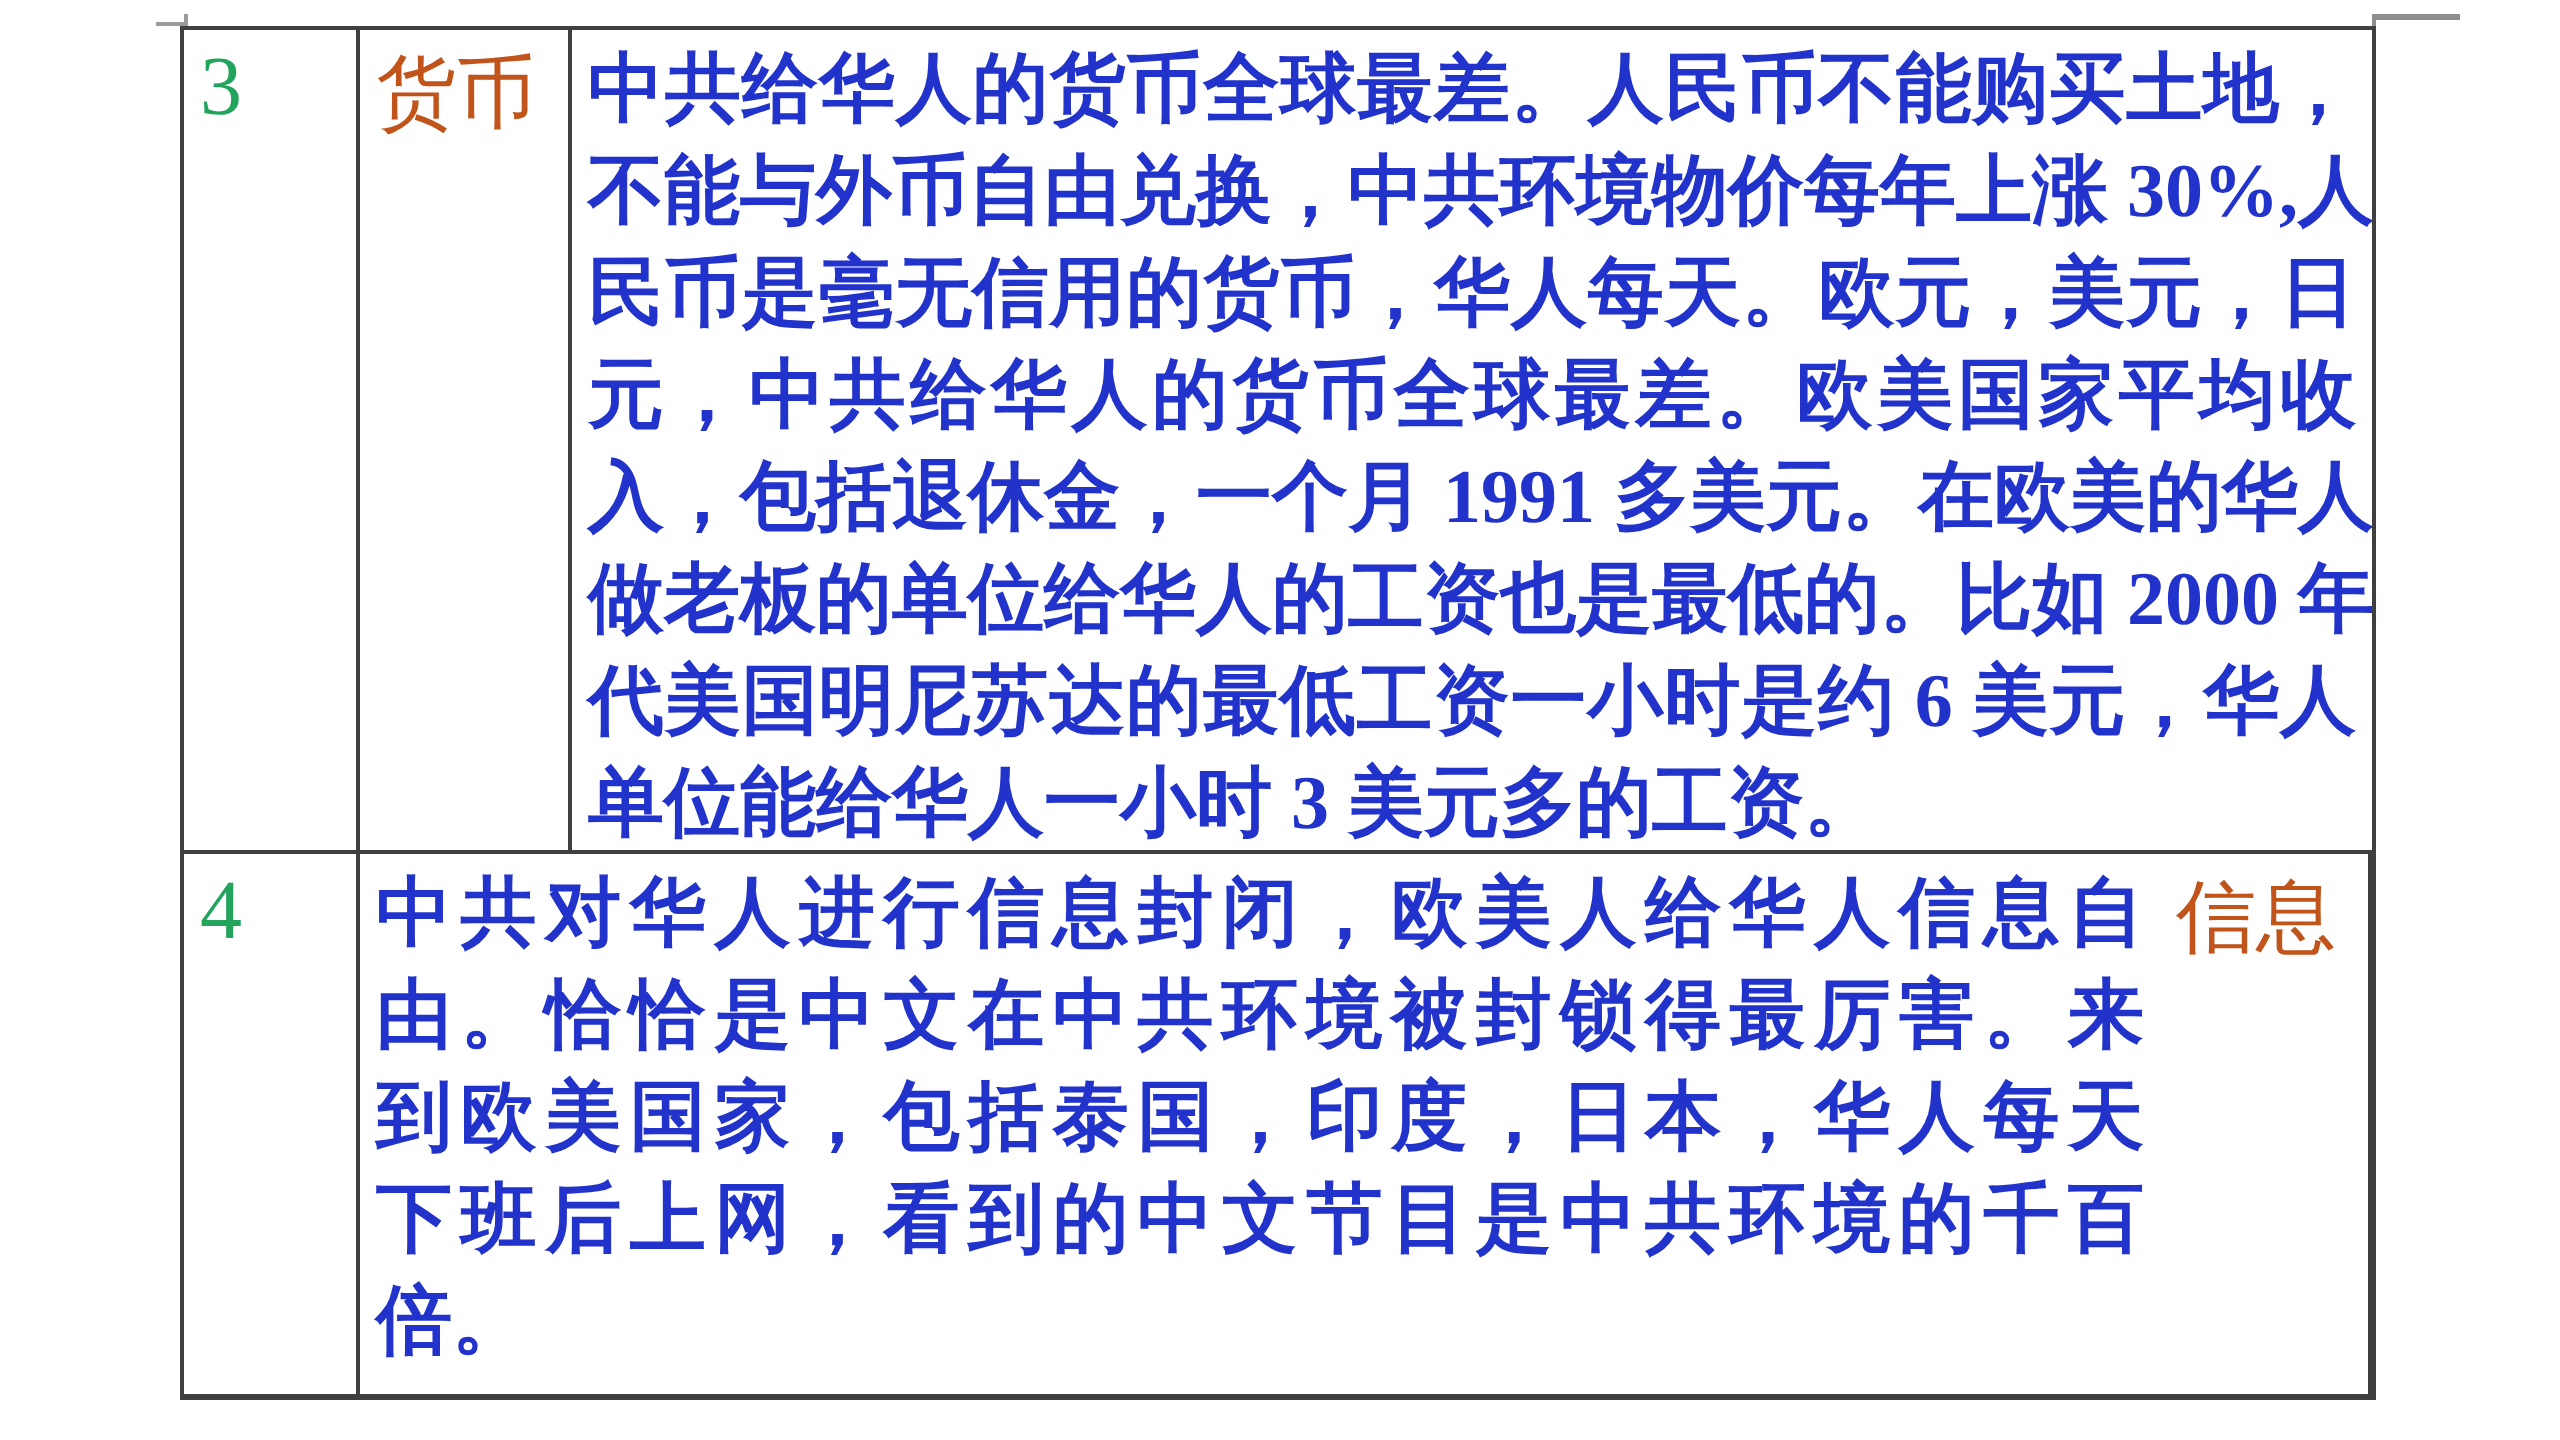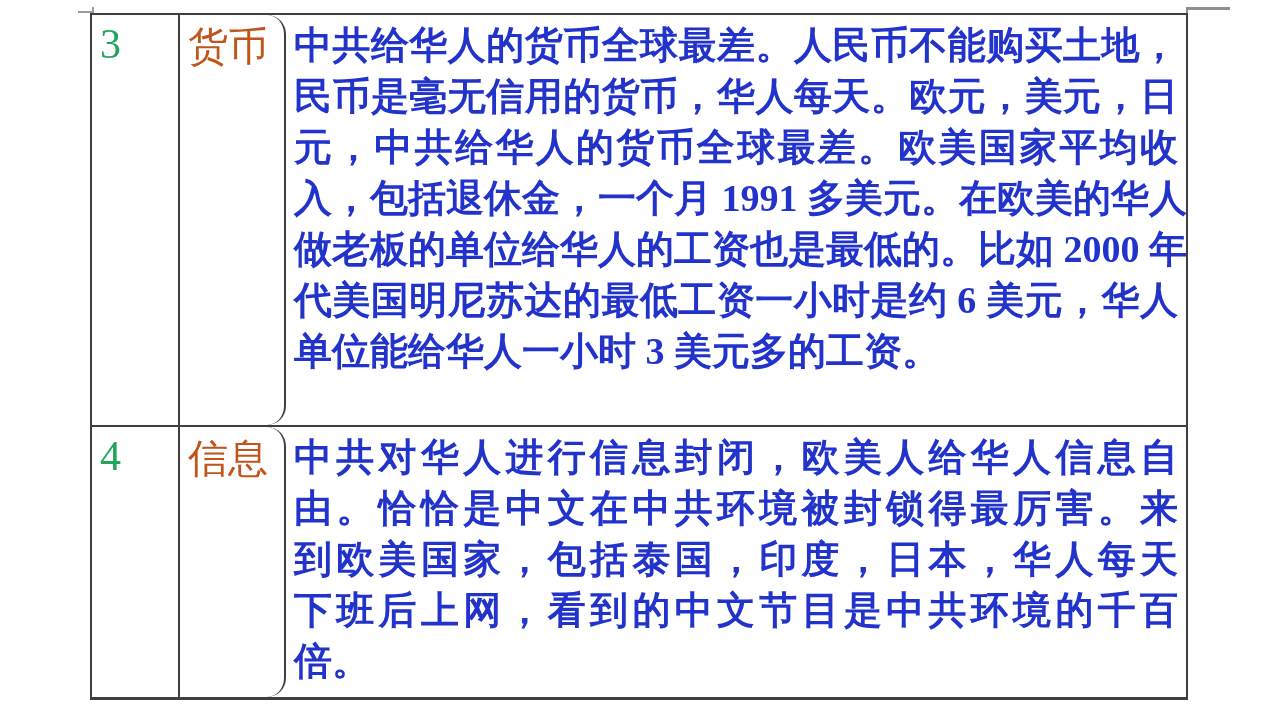--- a/index.html
+++ b/index.html
@@ -50,21 +50,20 @@
     line-height: 46px;
     padding: 6px 0 0 8px;
   }
   .cell.label {
     width: 106px;
     border-right: 2px solid var(--border, #3f3f3f);
     color: var(--orange, #c0541a);
     font-size: 40px;
     line-height: 46px;
     padding: 9px 0 0 8px;
-    border-radius: 19px;
   }
   .cell.body {
     flex: 1;
     color: var(--blue, #2233cc);
     font-size: 38px;
     line-height: 51px;
     padding: 5px 8px 0 8px;
   }
   .line {
     text-align: justify;
@@ -82,34 +81,35 @@
 
 <div class="canvas">
   <div class="mark mark-left"></div>
   <div class="mark mark-right"></div>
   <div class="table" id="content-table">
   <div class="row row-0">
     <div class="cell num">3</div>
     <div class="cell label">货币</div>
     <div class="cell body">
           <div class="line">中共给华人的货币全球最差。人民币不能购买土地，</div>
+          <div class="line">不能与外币自由兑换，中共环境物价每年上涨 30%,人</div>
           <div class="line">民币是毫无信用的货币，华人每天。欧元，美元，日</div>
           <div class="line">元，中共给华人的货币全球最差。欧美国家平均收</div>
           <div class="line">入，包括退休金，一个月 1991 多美元。在欧美的华人</div>
           <div class="line">做老板的单位给华人的工资也是最低的。比如 2000 年</div>
           <div class="line">代美国明尼苏达的最低工资一小时是约 6 美元，华人</div>
           <div class="line last">单位能给华人一小时 3 美元多的工资。</div>
         </div>
   </div>
 
   <div class="row row-1">
     <div class="cell num">4</div>
-    <div class="cell label">信息</div>
     <div class="cell body">
           <div class="line">中共对华人进行信息封闭，欧美人给华人信息自</div>
           <div class="line">由。恰恰是中文在中共环境被封锁得最厉害。来</div>
           <div class="line">到欧美国家，包括泰国，印度，日本，华人每天</div>
           <div class="line">下班后上网，看到的中文节目是中共环境的千百</div>
           <div class="line last">倍。</div>
         </div>
+    <div class="cell label">信息</div>
   </div>
 </div>
 </div>
 
 </body></html>

